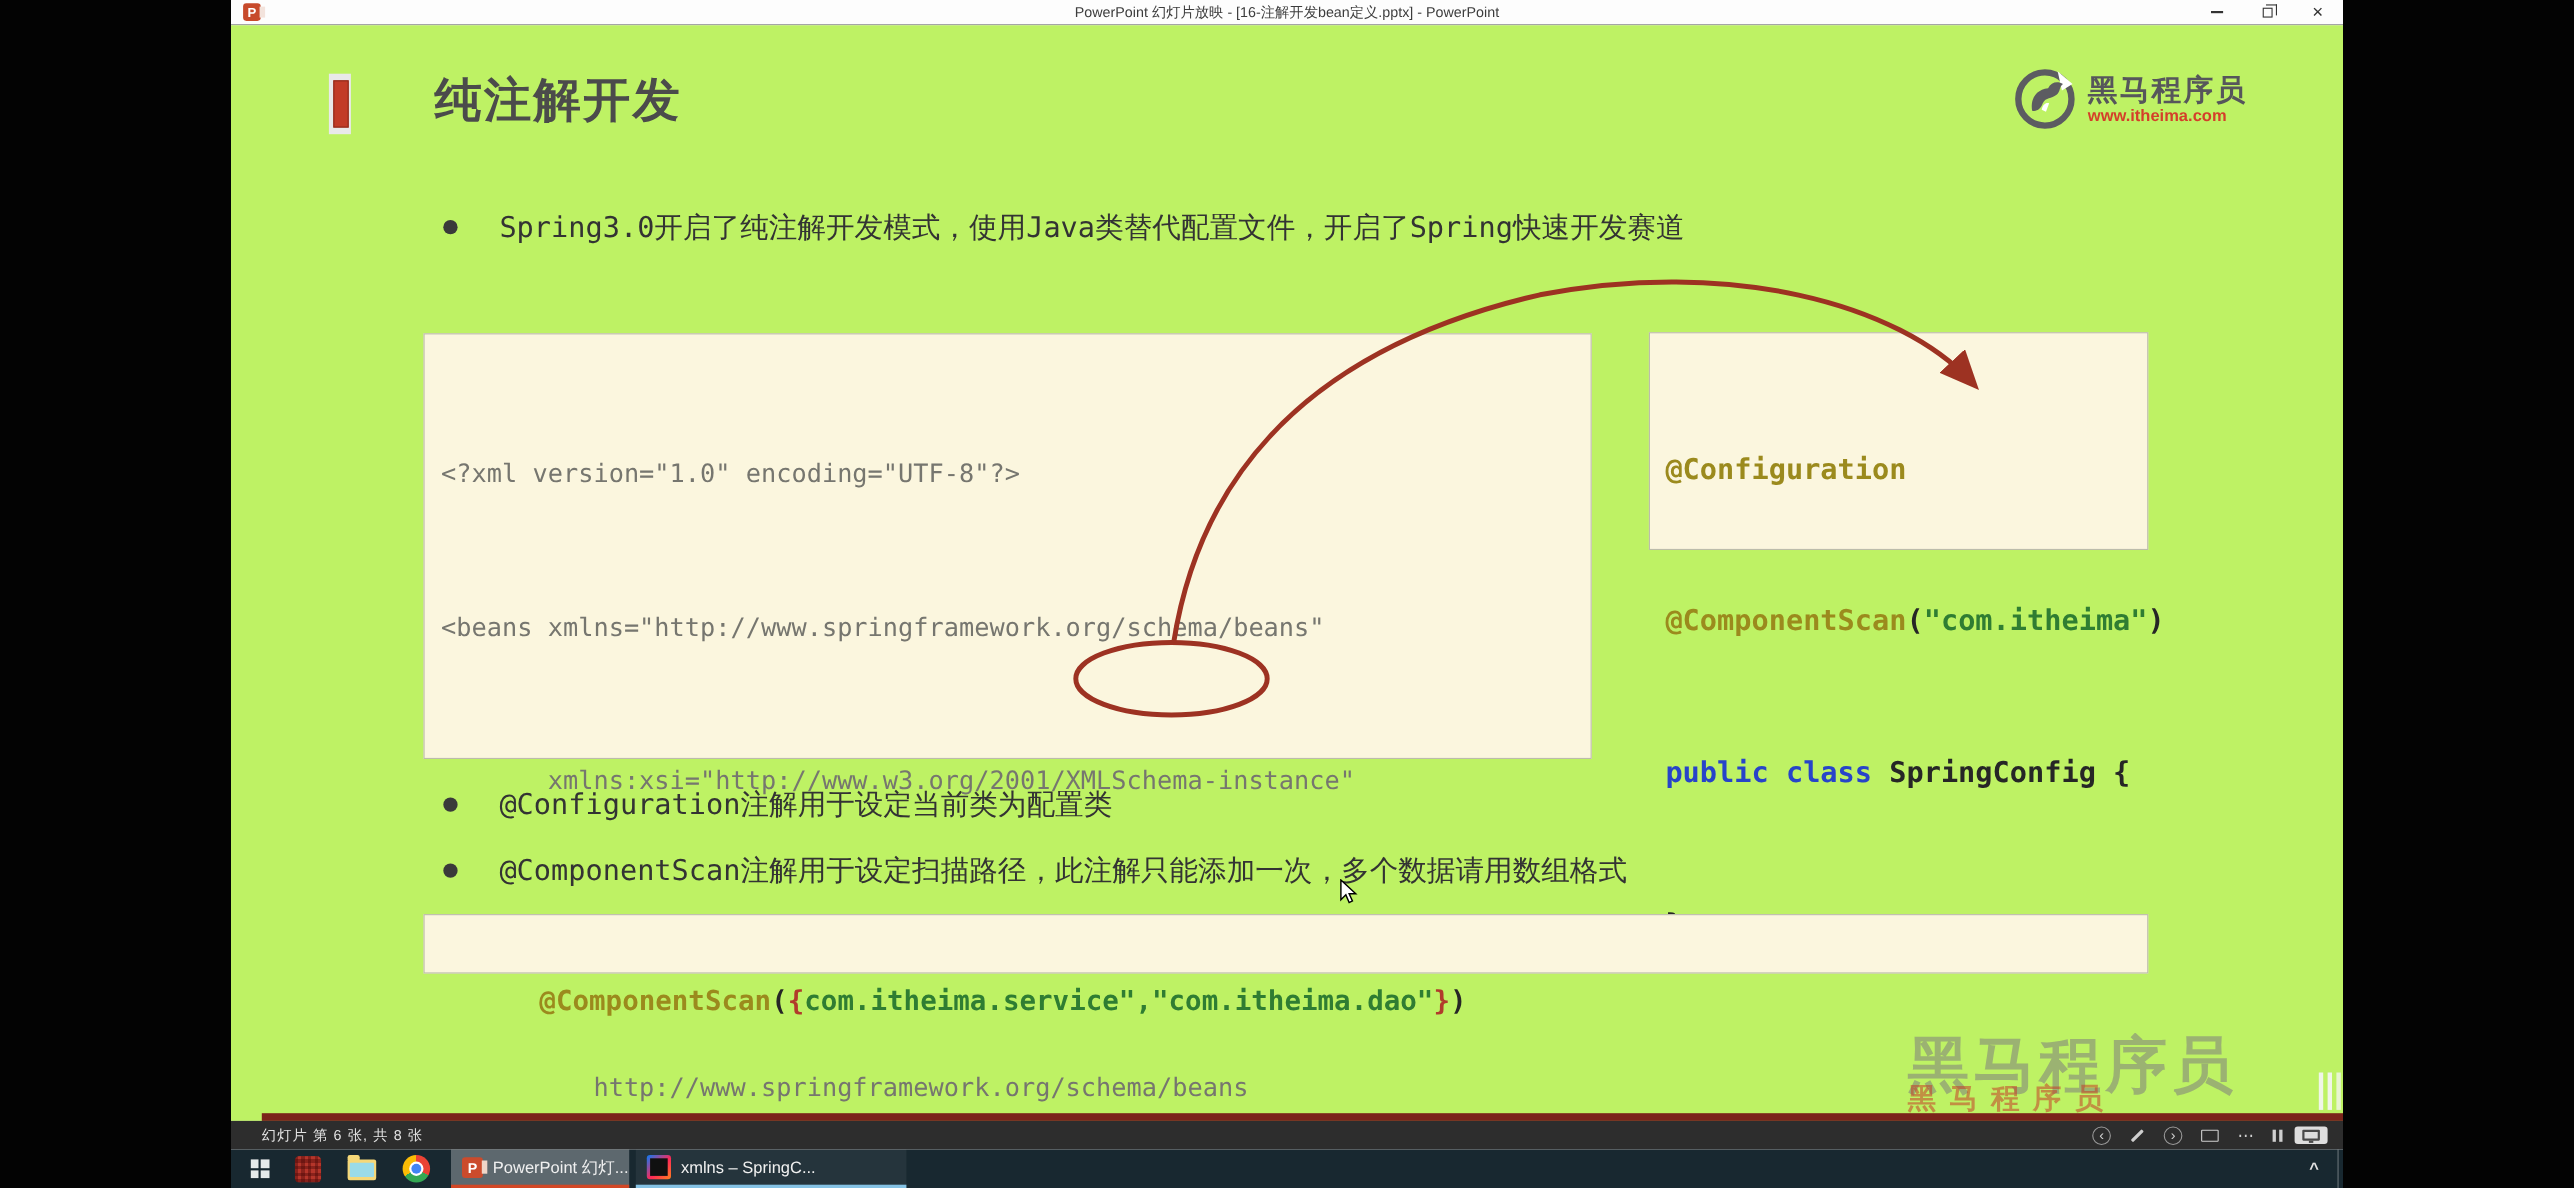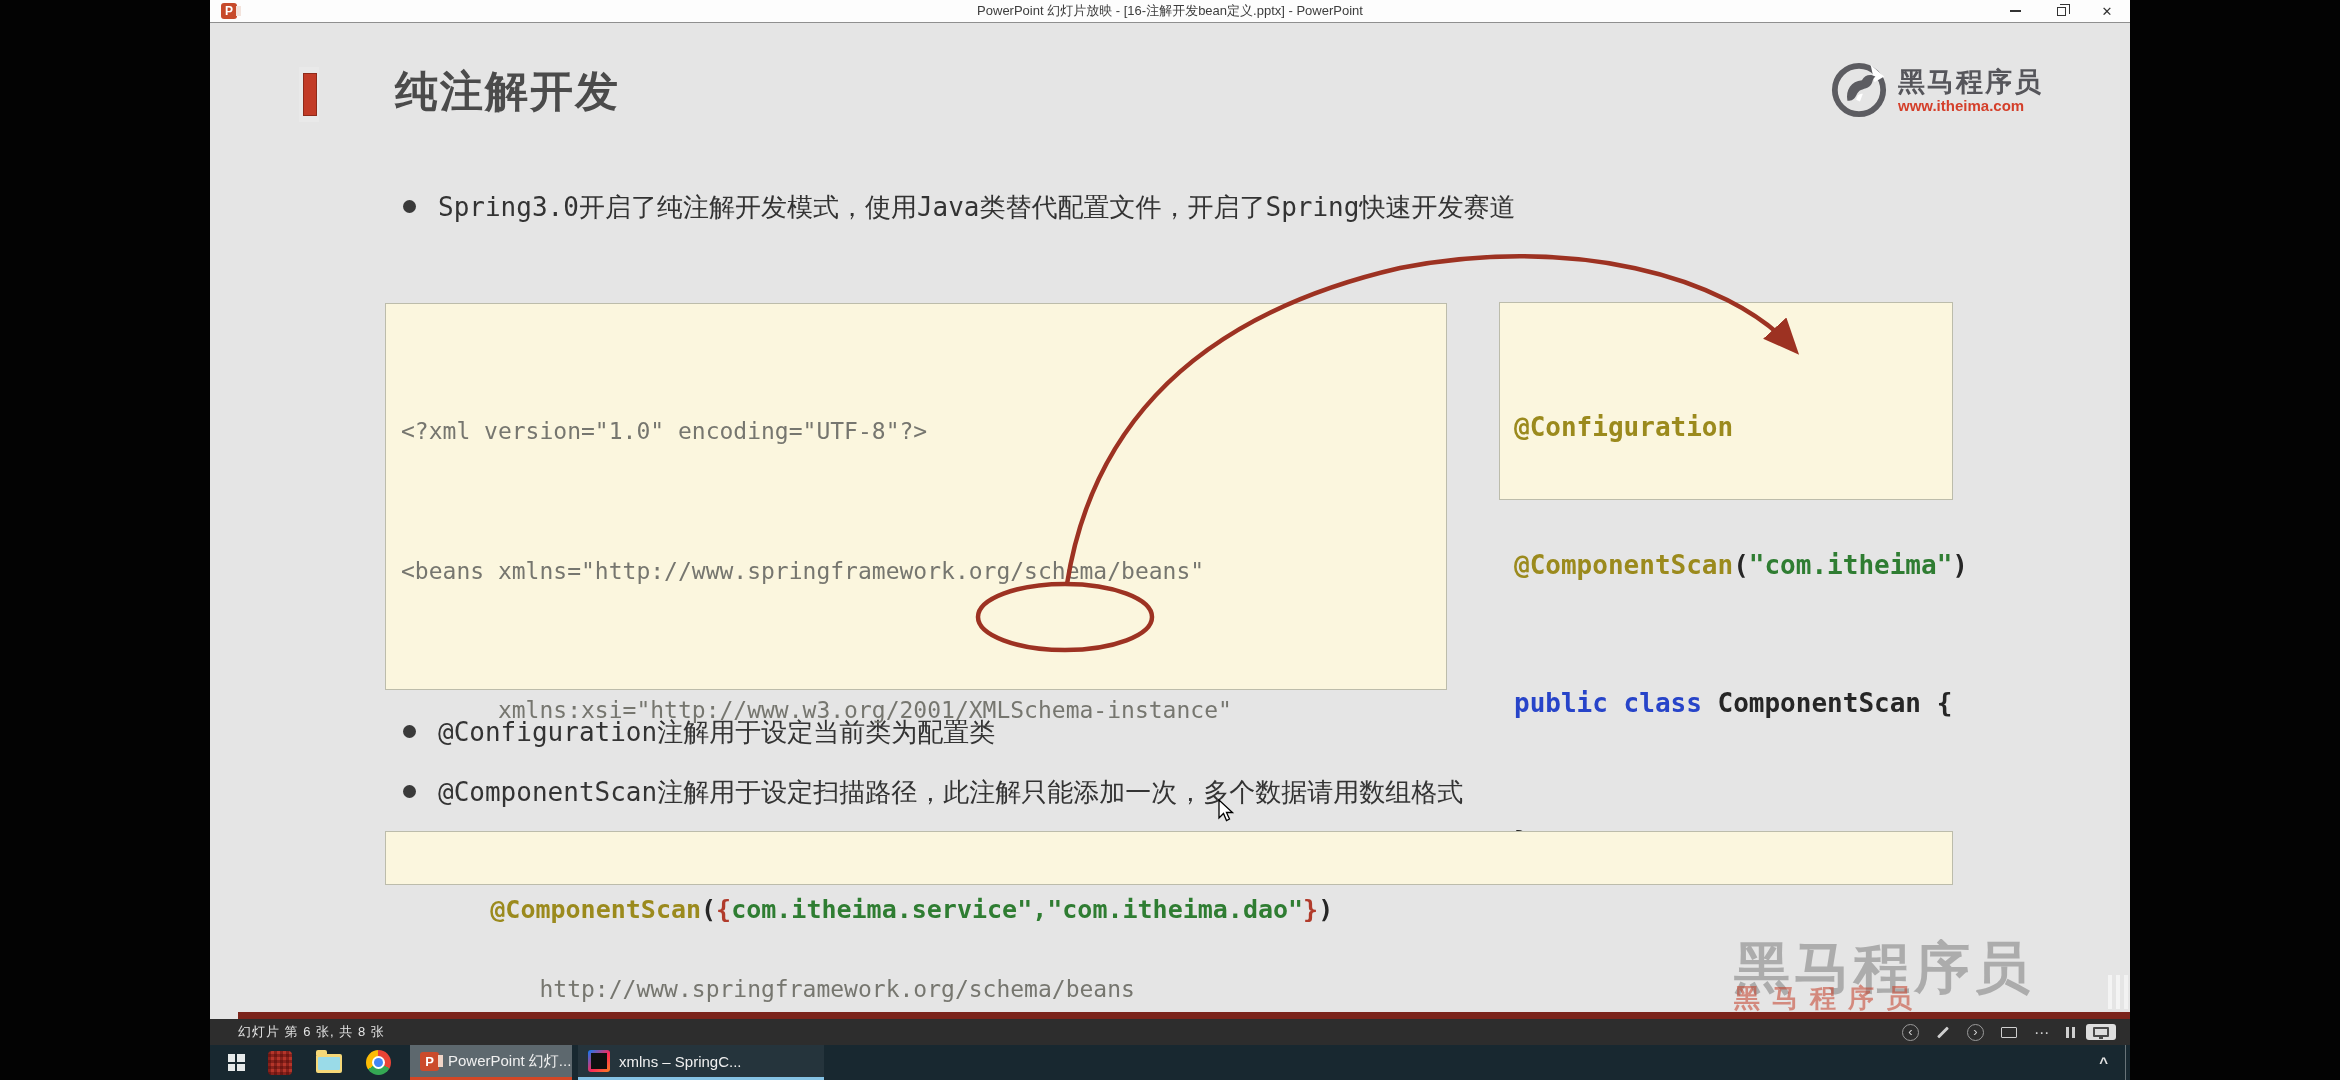--- a/index.html
+++ b/index.html
@@ -20,33 +20,33 @@
   .ppt-ico:after { content:""; position:absolute; right:-4px; top:3px; width:5px; height:10px; background:#f3e3dc; }
   .win-title { position:absolute; left:200px; right:200px; top:0; height:22px; line-height:22px; text-align:center;
                font-size:13px; color:#3d3d3d; white-space:nowrap; overflow:hidden; }
   .winctl { position:absolute; right:0; top:0; height:22px; display:flex; }
   .wbtn { width:46px; height:22px; display:flex; align-items:center; justify-content:center; color:#333; font-size:13px; }
   .glyph-min { width:11px; height:1.5px; background:#333; display:block; }
   .glyph-res { width:9px; height:9px; border:1.5px solid #333; position:relative; display:block; }
   .glyph-res:before { content:""; position:absolute; left:2px; top:-4px; width:9px; height:9px; border:1.5px solid #333; border-bottom:none; border-left:none; }
 
   
-  .slide { position:absolute; left:0; top:23px; width:1920px; height:996px; background:#e5e5e5; overflow:hidden;text-decoration:underline; }
+  .slide { position:absolute; left:0; top:23px; width:1920px; height:996px; background:#bef264; overflow:hidden;text-decoration:underline; }
   .slide-footer-line { position:absolute; left:28px; right:0; bottom:0; height:7px; background:#7b241b; }
 
   .accent-strip { position:absolute; left:89px; top:44px; width:20px; height:55px; background:#e9e9e9; }
   .accent-bar { position:absolute; left:93px; top:50px; width:14px; height:43px; background:#c23b27; border:1px solid #8e2a1a; }
   .slide-title { position:absolute; left:185px; top:44px; font-size:43px; line-height:48px; font-weight:bold; color:#4b4b4b; letter-spacing:2px; }
 
   .logo { position:absolute; left:1620px; top:38px; display:flex; align-items:center; gap:10px; }
   .logo-text { display:flex; flex-direction:column; }
   .logo-cn { font-size:27px; font-weight:bold; color:#56565b; letter-spacing:2px; line-height:30px; }
   .logo-url { font-size:15px; font-weight:bold; color:#d43f2a; line-height:17px; }
 
-  .bullet { position:absolute; left:193px; display:flex; align-items:flex-start; gap:22px;
+  .bullet { position:absolute; left:193px; display:flex; align-items:flex-start; gap:38px;
             font-family:"DejaVu Sans Mono","Liberation Mono",monospace; font-size:26px; line-height:32px; color:#333; }
   .bullet .dot { width:13px; height:13px; border-radius:50%; background:#3a3a3a; margin-top:9px; flex:none; }
 
   .codebox { position:absolute; background:#fbf6de; border:1px solid #bcbcab;
              font-family:"DejaVu Sans Mono","Liberation Mono",monospace; white-space:pre; }
   .xml-box { left:175px; top:280px; width:1062px; height:387px; padding:11px 0 0 15px;
              font-size:23px; line-height:46.5px; color:#76766f; }
   .java-box { left:1289px; top:279px; width:454px; height:198px; padding:9px 0 0 14px;
               font-size:26px; line-height:46px; font-weight:600; color:#262626; }
   .bottom-box { left:175px; top:808px; width:1568px; height:54px; padding-left:14px;
@@ -169,21 +169,21 @@
       <div>       xsi:schemaLocation="</div>
       <div>          http://www.springframework.org/schema/beans</div>
       
       
       
     </div>
 
     <div class="codebox java-box">
       <div><span class="tok-ann">@Configuration</span></div>
       <div><span class="tok-ann">@ComponentScan</span><span>(</span><span class="tok-str">"com.itheima"</span><span>)</span></div>
-      <div><span class="tok-kw">public class</span><span> ComponentScan {</span></div>
+      <div><span class="tok-kw">public class</span><span> SpringConfig {</span></div>
       <div><span>}</span></div>
     </div>
 
     <div class="codebox bottom-box">
       <span class="tok-ann">@ComponentScan</span><span>(</span><span class="tok-red">{</span><span class="tok-str">com.itheima.service","com.itheima.dao"</span><span class="tok-red">}</span><span>)</span>
     </div>
 
     <svg class="annot" viewBox="0 0 1920 996">
       <defs>
         <marker id="ah" markerWidth="9" markerHeight="8" refX="6" refY="3.5" orient="auto">

